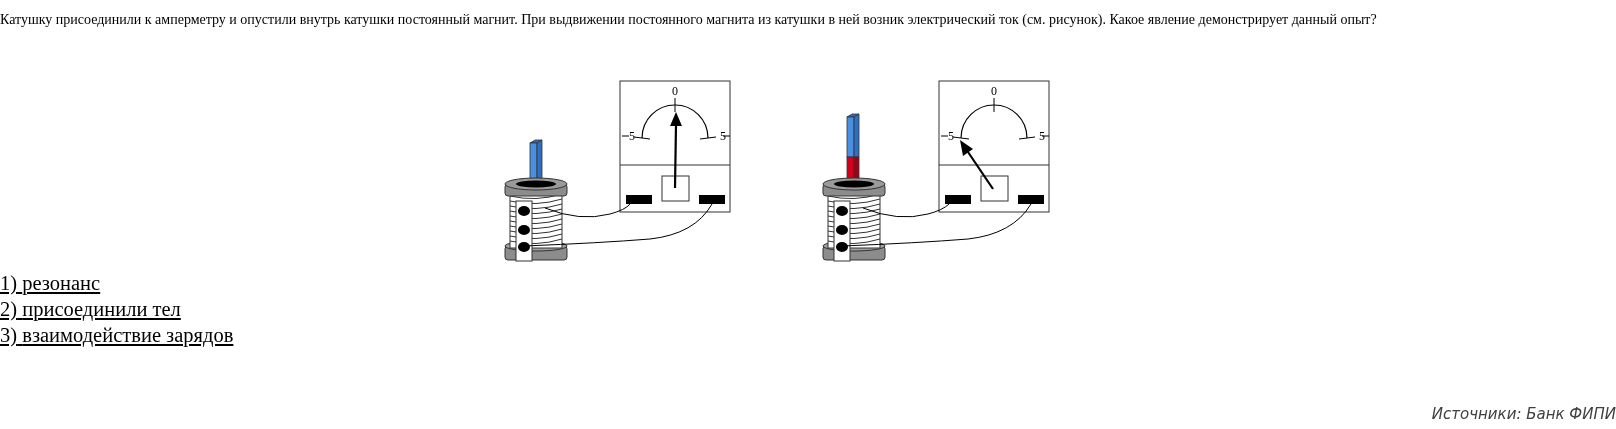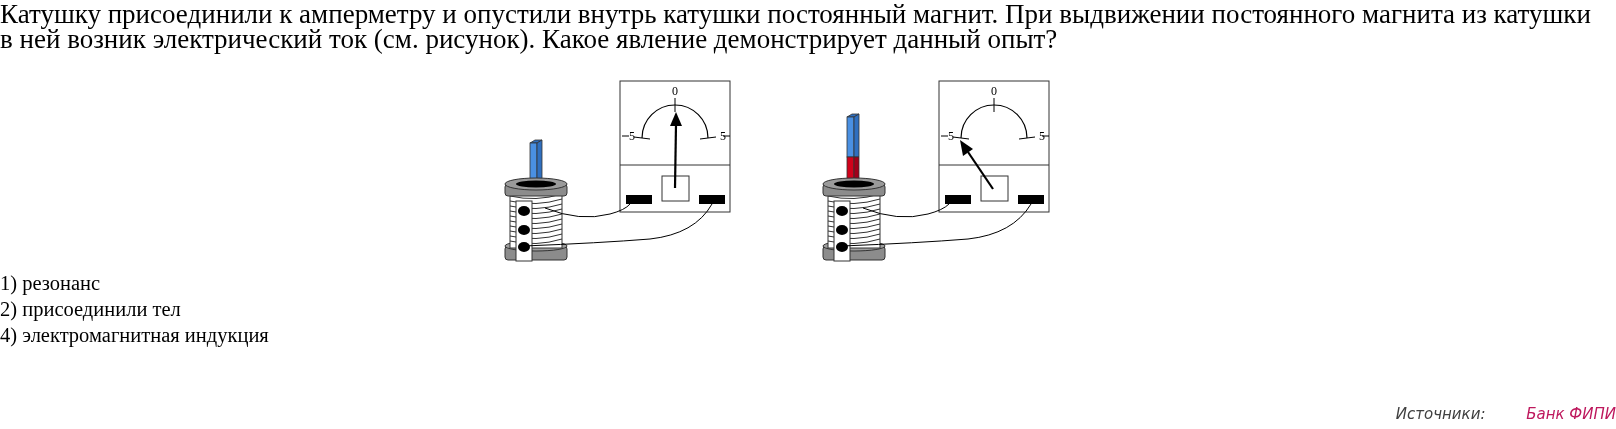--- a/index.html
+++ b/index.html
@@ -1,27 +1,27 @@
 <!DOCTYPE html>
 <html><head>
 <meta charset="utf-8">
 <style>
   html, body { margin: 0; padding: 0; background: #ffffff; }
   body { width: 1616px; height: 429px; position: relative; overflow: hidden;
          font-family: "Liberation Serif", "DejaVu Serif", serif; color: #000; }
   .question { position: absolute; left: 0; top: 2px; width: 1600px;
-              font-size: 27px; line-height: 25px; margin: 0; }
+              font-size: 14px; line-height: 36px; margin: 0; }
   .figure { position: absolute; left: 0; top: 0; width: 1616px; height: 429px; pointer-events: none; }
   .answers { position: absolute; left: 0; top: 270px; margin: 0; padding: 0; list-style: none;
-             font-size: 20.5px; line-height: 26px; }
+             font-size: 20.5px; line-height: 26px; text-decoration: underline; }
   .answers li { margin: 0; padding: 0; }
   .sources { position: absolute; right: 0; top: 404px; font-family: "DejaVu Sans", sans-serif;
              font-size: 15px; font-style: italic; line-height: 20px; white-space: nowrap; }
   .sources .src-label { color: #404040; }
-  .sources .src-link { color: #be185d; cursor: pointer; margin-left: 36px; }
+  .sources .src-link { color: #404040; cursor: pointer; }
   .scale-text { font-family: "Liberation Serif", "DejaVu Serif", serif; font-size: 12px; fill: #000; }
 </style>
 </head>
 <body>
 
 <p class="question">Катушку присоединили к амперметру и опустили внутрь катушки постоянный магнит. При выдвижении постоянного магнита из катушки в ней возник электрический ток (см. рисунок). Какое явление демонстрирует данный опыт?</p>
 
 <svg class="figure" width="1616" height="429" viewBox="0 0 1616 429" xmlns="http://www.w3.org/2000/svg">
   <defs>
     <g id="coil">
@@ -111,19 +111,19 @@
     <g stroke="#000" stroke-width="1" fill="none">
       <path d="M863 208 Q898 222 928 214 Q943 210 949 204"></path>
       <path d="M842 246 Q918 243 968 239 Q1013 234 1031 204"></path>
     </g>
   </g>
 </svg>
 
 <ul class="answers">
   <li><span>1)</span> <span>резонанс</span></li>
   <li><span>2)</span> <span>присоединили тел</span></li>
-  <li><span>4)</span> <span>электромагнитная индукция</span></li>
+  <li><span>3)</span> <span>взаимодействие зарядов</span></li>
 </ul>
 
 <div class="sources">
   <span class="src-label">Источники:</span>
   <span class="src-link">Банк ФИПИ</span>
 </div>
 
 </body></html>

